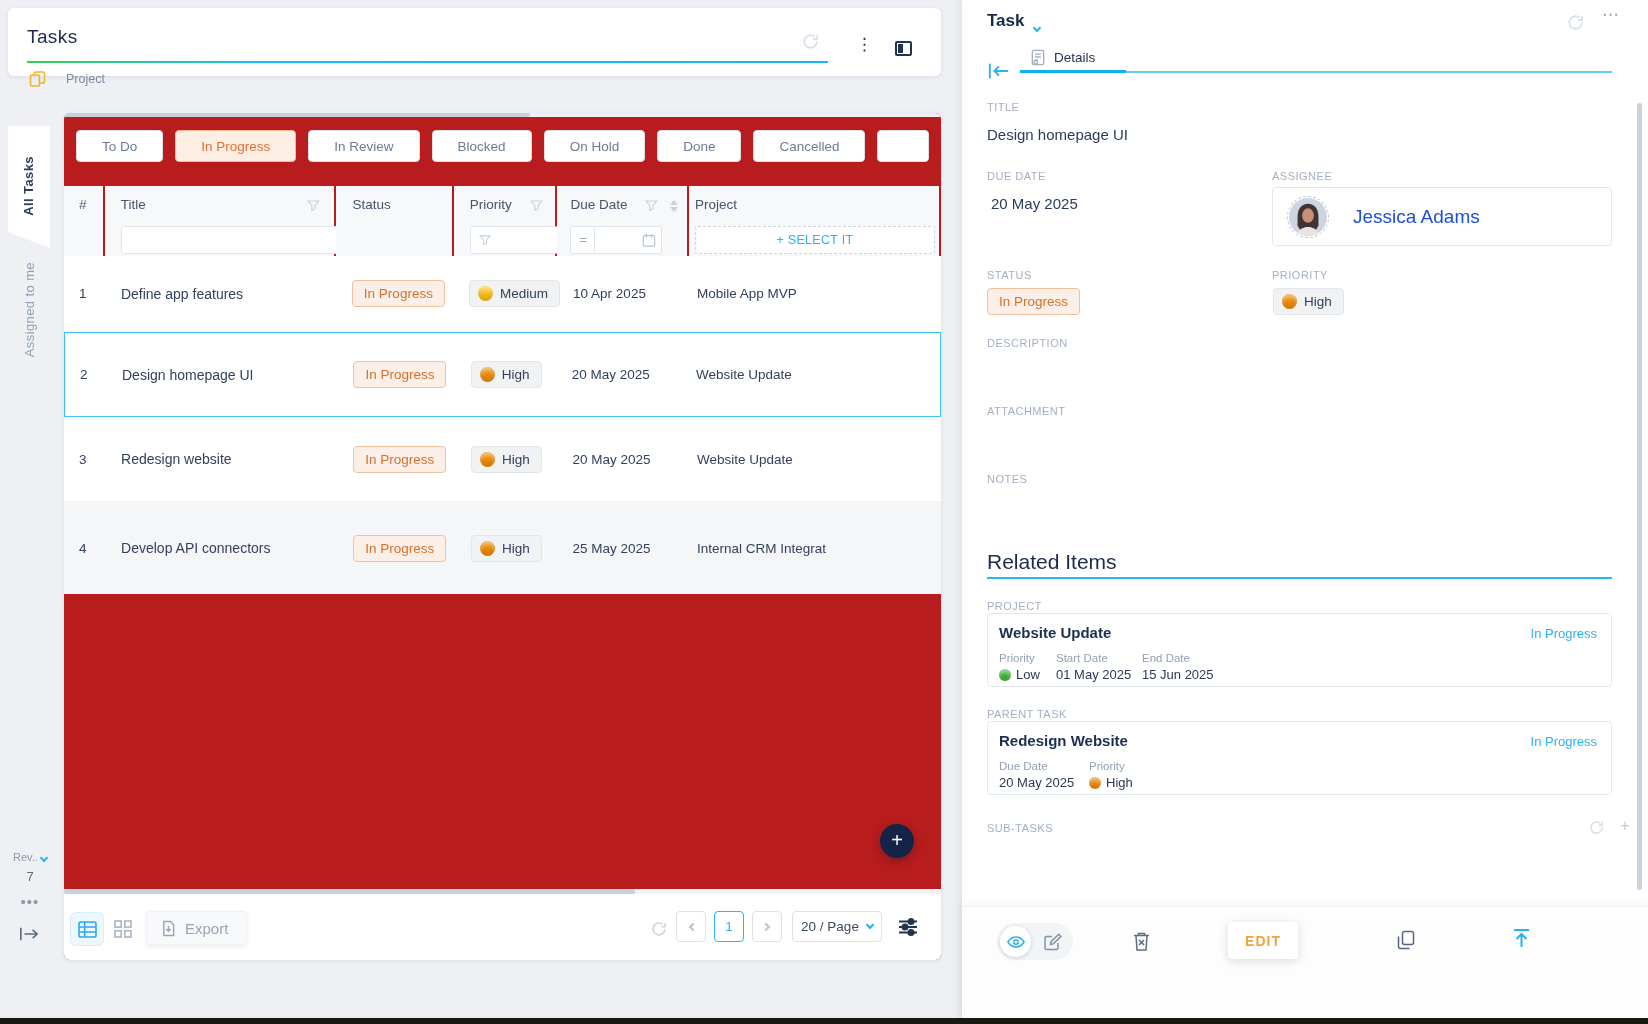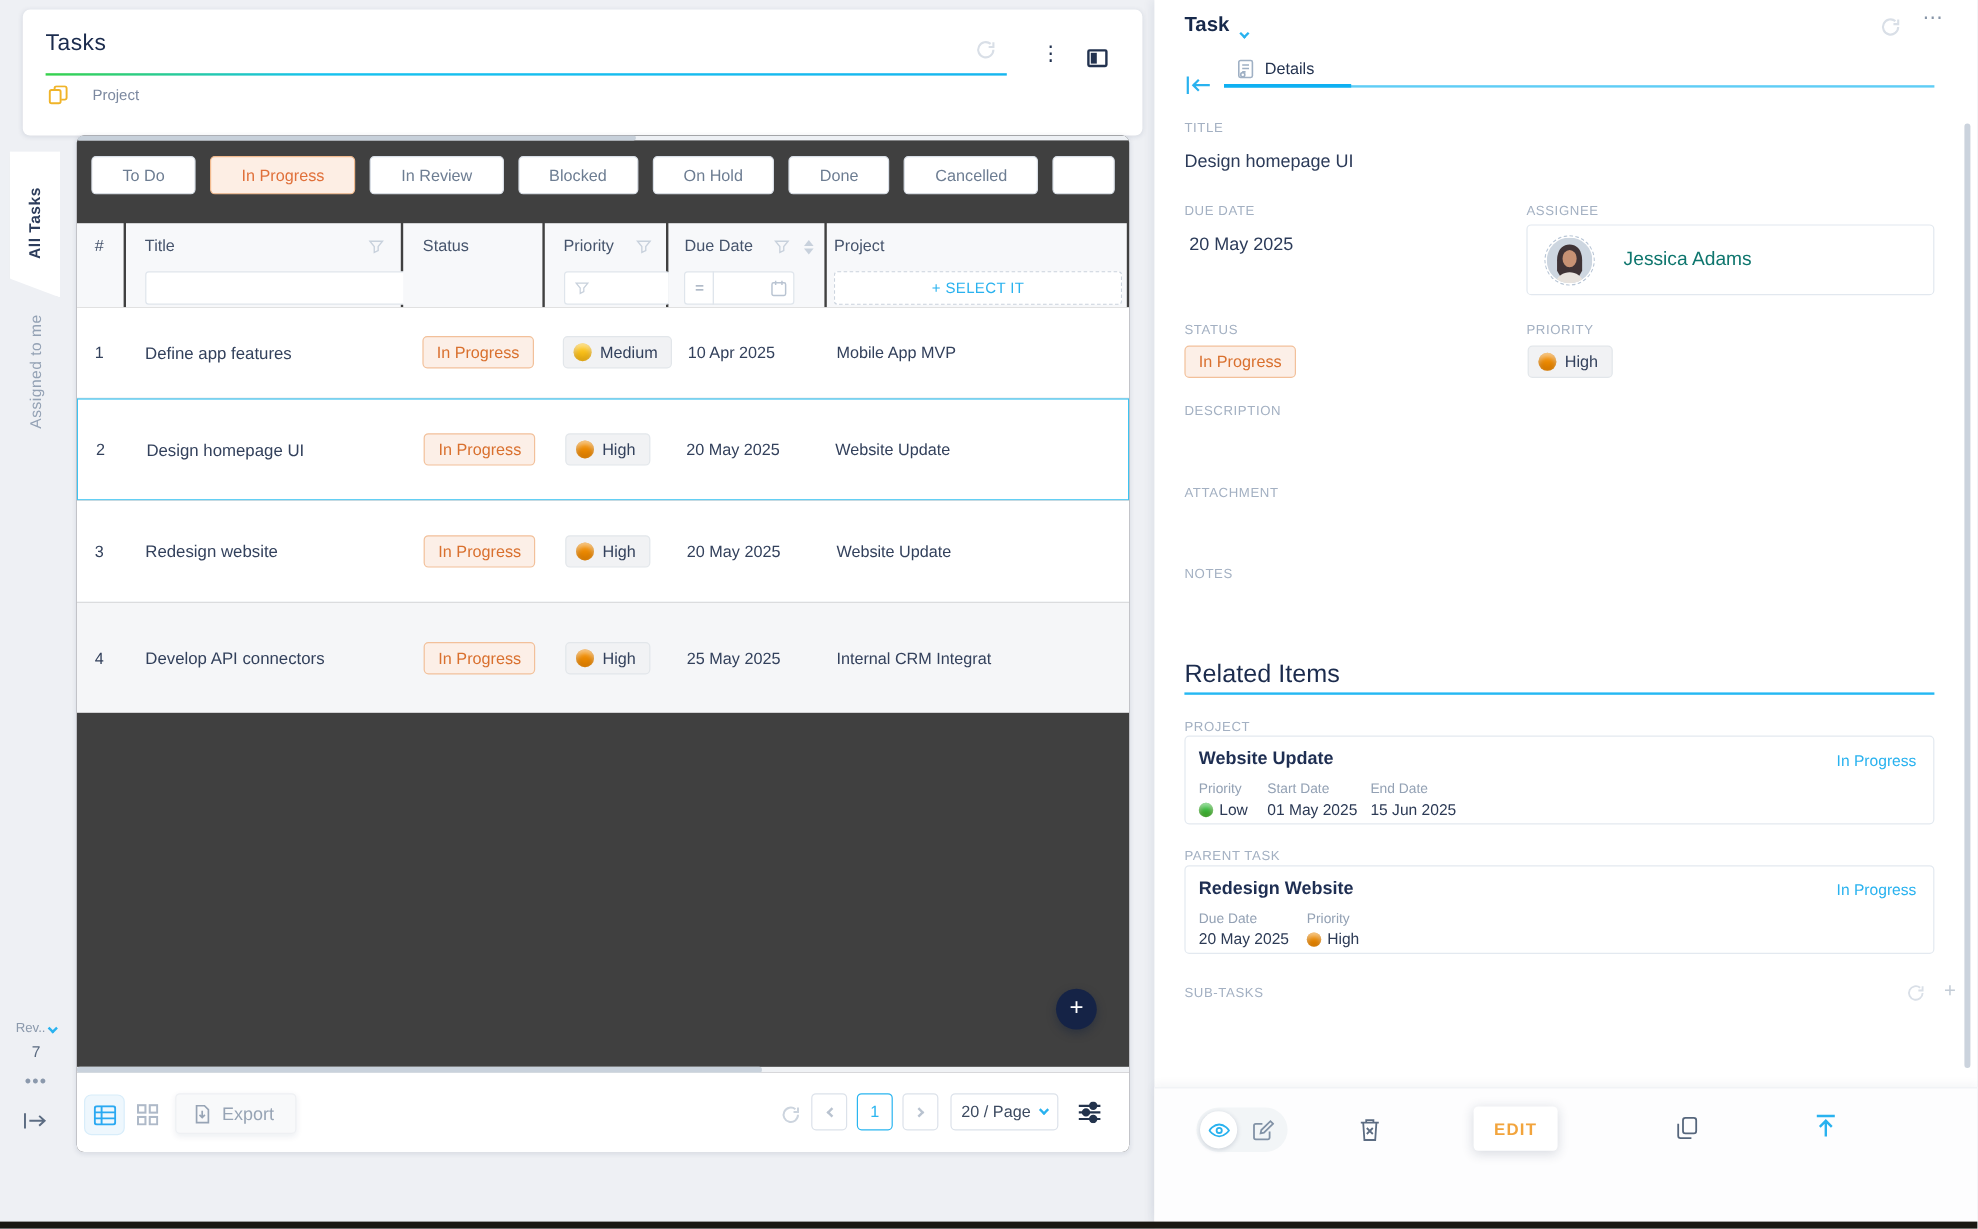--- a/index.html
+++ b/index.html
@@ -2,21 +2,21 @@
 <html><head>
 <meta charset="utf-8">
 <style>
   * { margin:0; padding:0; box-sizing:border-box; }
   html,body { width:1648px; height:1024px; overflow:hidden; }
   body { font-family:"Liberation Sans", sans-serif; background:#eef0f4; position:relative; color:#2c3b59; }
   .abs { position:absolute; }
   svg { display:block; }
 
   
-  .top-card { left:8px; top:8px; width:933px; height:105px; background:#fff; border-radius:6px; box-shadow:0 1px 4px rgba(20,40,80,.10);margin-left:11px; }
+  .top-card { left:8px; top:8px; width:933px; height:68px; background:#fff; border-radius:6px; box-shadow:0 1px 4px rgba(20,40,80,.10); }
   .app-title { left:19px; top:18px; font-size:19px; color:#1b2b4d; letter-spacing:.4px; }
   .title-underline { left:19px; top:53px; width:801px; height:2px; background:linear-gradient(90deg,#37d24b 0%,#16c2ef 28%,#16b6ef 100%); }
   .hdr-refresh { left:793px; top:24px; color:#d9dfe7; }
   .kebab-v { left:848px; top:28px; color:#21314f; font-size:17px; letter-spacing:0; line-height:1; }
   .panel-toggle { left:887px; top:33px; width:17px; height:15px; border:2px solid #22324f; border-radius:2px; }
   .panel-toggle::before { content:""; position:absolute; left:1px; top:1px; bottom:1px; width:5px; background:#22324f; }
   .crumb-icon { left:21px; top:63px; }
   .crumb-label { left:58px; top:64px; font-size:12.5px; color:#7c89a0; }
 
   
@@ -25,21 +25,21 @@
   .vtab-active-bg { left:8px; top:126px; width:42px; height:122px; background:#fff;
      clip-path:polygon(0 0,100% 0,100% 100%,0 calc(100% - 16px)); box-shadow:0 2px 5px rgba(20,40,80,.12); }
   .vtab-all { left:21px; top:156px; color:#2d3d5c; font-weight:bold; }
   .vtab-assigned { left:22px; top:262px; color:#93a1b4; }
   .rev-wrap { left:8px; top:851px; width:44px; text-align:center; font-size:11px; color:#8b99ac; }
   .rev-num { left:8px; top:869px; width:44px; text-align:center; font-size:13px; color:#5a6a80; }
   .rail-dots { left:8px; top:893px; width:44px; text-align:center; font-size:15px; color:#8b99ac; letter-spacing:1px; }
   .rail-expand { left:19px; top:926px; color:#5c6c82; }
 
   
-  .grid-card { left:64px; top:113px; width:877px; height:847px; background:#404040; border-radius:6px; box-shadow:0 1px 4px rgba(20,40,80,.10); overflow:hidden; }
+  .grid-card { left:64px; top:113px; width:877px; height:847px; background:#b91c1c; border-radius:6px; box-shadow:0 1px 4px rgba(20,40,80,.10); overflow:hidden; }
   .chips { position:absolute; left:12px; top:17px; right:0; display:flex; gap:12px; overflow:hidden; height:32px; }
   .chip { flex:0 0 auto; padding:7px 25px; border:1px solid #d9dfe7; border-radius:4px; background:#fff; color:#6d7d92; font-size:13.5px; font-family:inherit; white-space:nowrap; cursor:pointer; }
   .chip.active { background:#fdeee4; border-color:#f2b astro; border-color:#f2ba8e; color:#e0703a; }
   .chip.ghost { width:40px; }
   .chips-scroll { left:0; top:63px; width:877px; height:4px; background:#edf0f4; }
   .chips-thumb { position:absolute; left:0; top:0; width:466px; height:4px; background:#c7d0da; border-radius:2px; }
 
   .thead { position:absolute; left:0; top:73px; width:877px; height:70px; display:flex; }
   .th { background:#f7f8fa; margin-right:2px; position:relative; }
   .th-label { position:absolute; top:11px; font-size:13.5px; color:#46546c; }
@@ -100,21 +100,21 @@
   .d-tab { left:68px; top:49px; display:flex; align-items:center; gap:8px; cursor:pointer; }
   .d-tab-label { font-size:13.5px; color:#243350; }
   .d-underline-thin { left:58px; top:71px; width:592px; height:2px; background:#5fcdf6; }
   .d-underline-thick { left:58px; top:70px; width:106px; height:3px; background:#0fb0f2; }
 
   .flabel { font-size:11px; color:#a3b0c2; letter-spacing:.5px; }
   .fvalue { font-size:15px; color:#2c3b59; }
 
   .assignee-box { left:310px; top:187px; width:340px; height:59px; border:1px solid #e2e8ef; border-radius:4px; background:#fff; display:flex; align-items:center; gap:24px; padding-left:14px; cursor:pointer; }
   .avatar { width:42px; height:42px; border-radius:50%; border:1px dashed #b9c6d6; padding:1px; }
-  .assignee-name { font-size:16px; color:#0f766e; }
+  .assignee-name { font-size:19px; color:#1d4ed8; }
 
   .related-heading { left:25px; top:550px; font-size:21px; font-weight:400; color:#1b2b4d; }
   .related-underline { left:25px; top:577px; width:625px; height:2px; background:#25b8f3; }
 
   .rel-card { left:25px; top:613px; width:625px; height:74px; border:1px solid #e3e9f0; border-radius:4px; background:#fff; cursor:pointer; }
   .rel-card.parent { top:721px; }
   .rel-name { position:absolute; left:11px; top:10px; font-size:15px; font-weight:700; color:#1e2e52; }
   .rel-status { position:absolute; right:14px; top:12px; font-size:13px; color:#29b2ef; }
   .rel-sub { position:absolute; top:38px; font-size:11.5px; color:#93a1b4; }
   .rel-val { position:absolute; top:53px; font-size:13px; color:#2c3a55; display:flex; align-items:center; gap:5px; }

